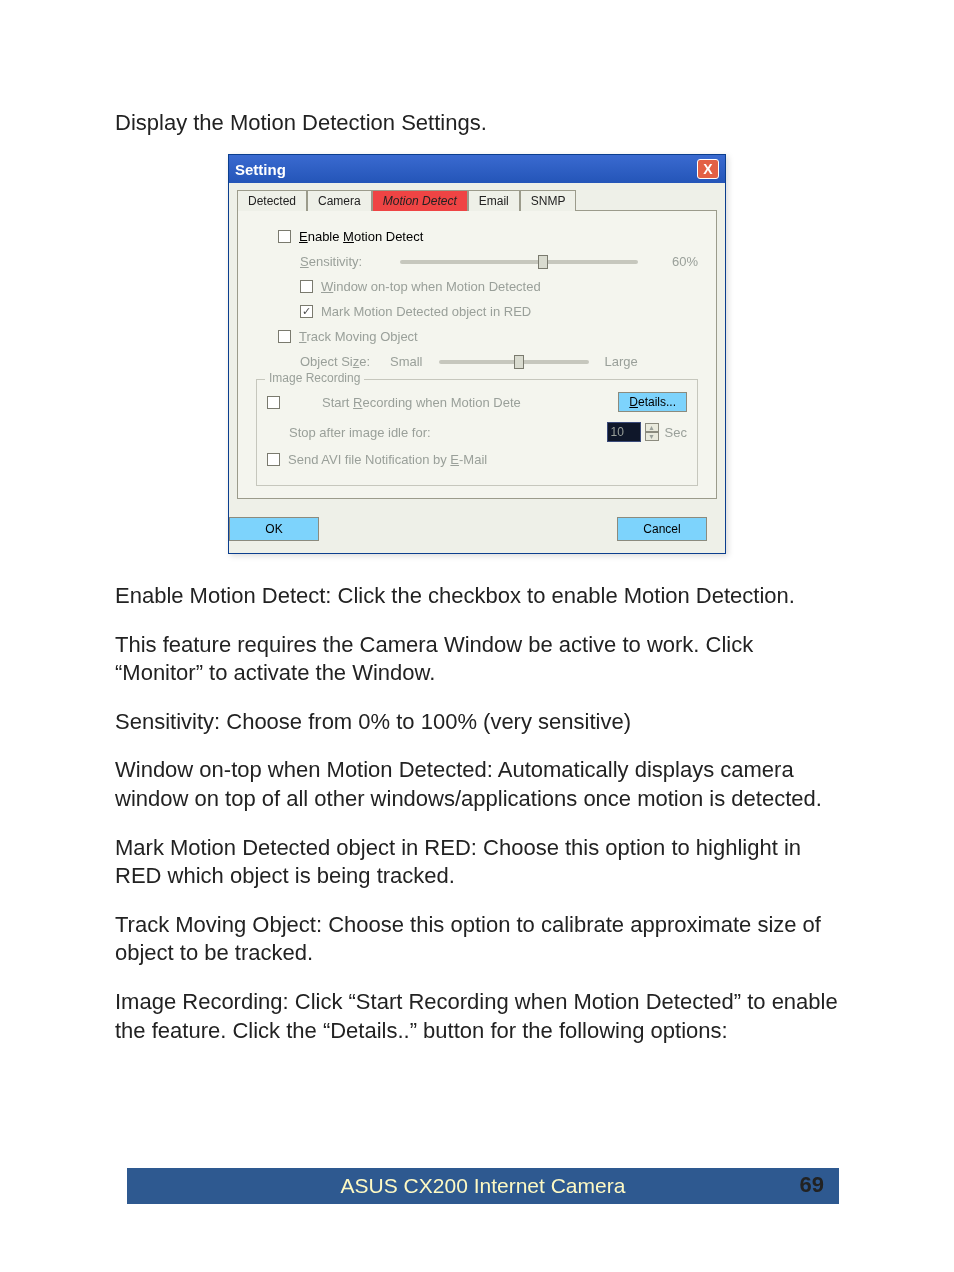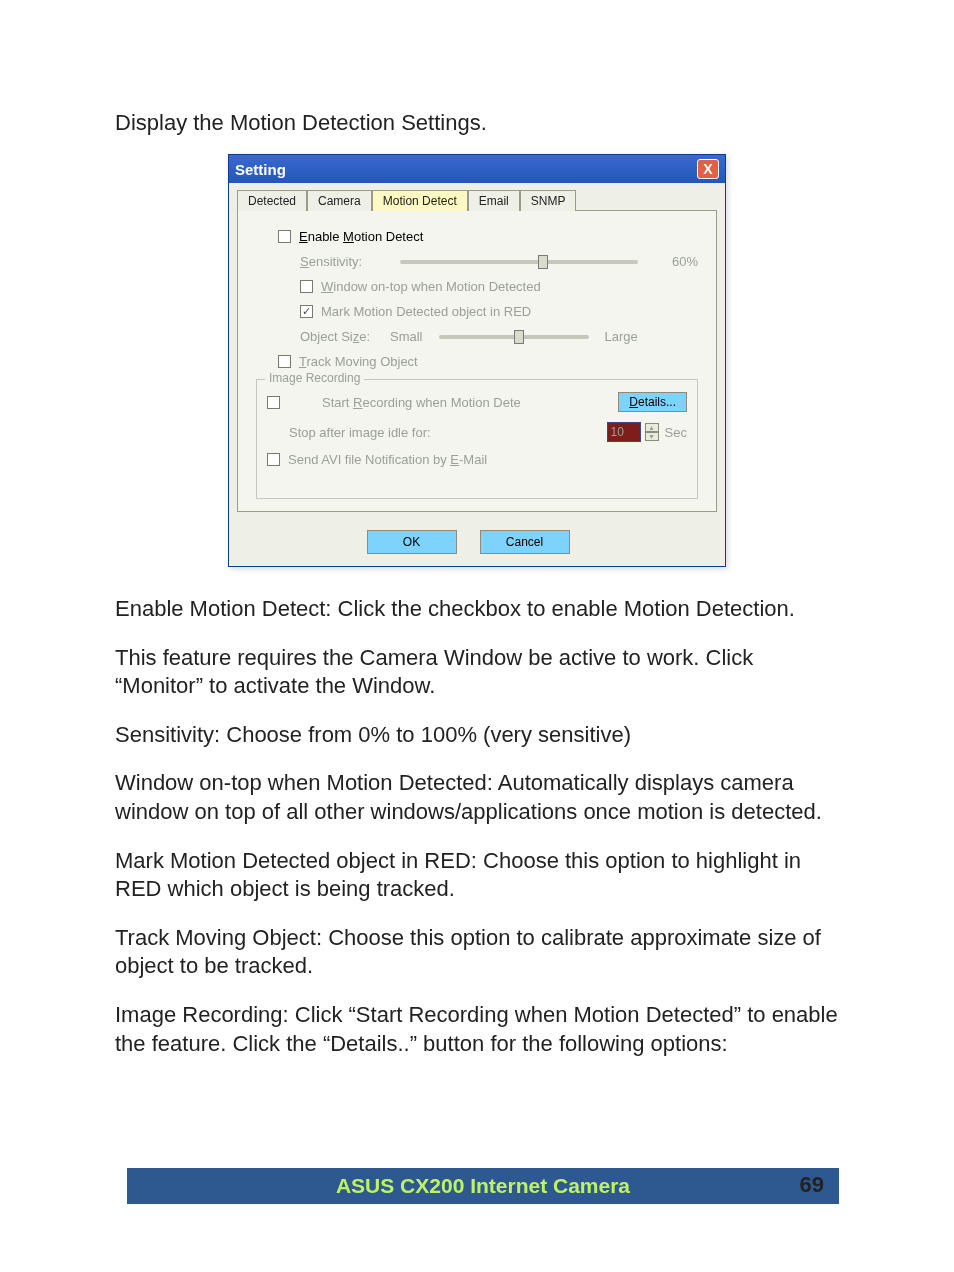--- a/index.html
+++ b/index.html
@@ -50,21 +50,21 @@
     }
     .tab {
       padding: 3px 10px;
       border: 1px solid #9b9b8b;
       border-bottom: none;
       background: #eef0e8;
       font-size: 12px;
       position: relative;
       top: 1px;
     }
-    .tab.active { background: #fef9c3; z-index: 2; }
+    .tab.active { background: #ef4444; z-index: 2; font-style: italic; }
     .tabpanel {
       margin: 0 8px 8px 8px;
       border: 1px solid #9b9b8b;
       background: #f4f5ee;
       padding: 18px 18px 12px 18px;
     }
     .row { display: flex; align-items: center; margin-bottom: 10px; font-size: 13px; }
     .disabled { color: #9aa09a; }
     .chk {
       width: 13px; height: 13px;
@@ -94,76 +94,75 @@
       width: 10px; height: 14px;
       background: #d9dbcf;
       border: 1px solid #7a7a6e;
     }
     .sens-thumb { left: 58%; }
     .size-thumb { left: 50%; }
     .slider-label { width: 90px; }
     .slider-end { width: 50px; text-align: right; }
     .fieldset {
       border: 1px solid #c6c7bd;
-      padding: 12px 10px 21px 10px;
+      padding: 12px 10px 8px 10px;
       margin-top: 4px;
       position: relative;
     }
     .fieldset .legend {
       position: absolute; top: -9px; left: 8px;
       background: #f4f5ee;
       padding: 0 4px;
       font-size: 12px;
     }
     .btn {
       border: 1px solid #8b8b7e;
       background: #7dd3fc;
       padding: 2px 10px;
       font-size: 12px;
     }
     .numbox {
       width: 34px;
       border: 1px solid #3a4a7a;
-      background: #7f1d1d;
+      background: #0f172a;
       padding: 2px 3px;
       font-size: 12px;
       margin: 0 4px 0 0;
       text-align: left;
     }
     .spinners {
       display: inline-flex; flex-direction: column; margin-right: 6px;
     }
     .spinners div {
       width: 14px; height: 9px;
       border: 1px solid #8b8b7e;
       background: #e9eadd;
       font-size: 8px; line-height: 7px;
       text-align: center;
     }
     .dlg-buttons {
       display: flex;
-      justify-content: center;
+      justify-content: space-between;
       gap: 23px;
       padding: 10px 18px 12px 0;
       background: #eef0e8;
     }
     .dlg-buttons .btn { width: 90px; padding: 4px 0; }
     .para { font-size: 22px; margin-bottom: 20px; line-height: 1.30; }
     .footer-bar {
       position: absolute;
       left: 127px; right: 115px;
       bottom: 68px;
       height: 36px;
       background: #2e5990;
-      color: #bef264;
+      color: #fef9c3;
       display: flex;
       align-items: center;
       justify-content: center;
       font-size: 21px;
-      font-weight: bold;
     }
     .page-num {
       position: absolute;
       right: 130px;
       bottom: 74px;
       font-size: 22px;
       font-weight: bold;
       color: #222;
     }
     .ul { text-decoration: underline; }
@@ -206,32 +205,32 @@
       <div class="row indent2 disabled">
         <span class="chk"></span>
         <span><span class="ul">W</span>indow on-top when Motion Detected</span>
       </div>
 
       <div class="row indent2 disabled">
         <span class="chk checked"></span>
         <span>Mark Motion Detected object in RED</span>
       </div>
 
+      <div class="row indent1 disabled">
+        <span class="chk"></span>
+        <span><span class="ul">T</span>rack Moving Object</span>
+      </div>
+
       <div class="row indent2 disabled">
         <span class="slider-label">Object Si<span class="ul">z</span>e:</span>
         <span style="margin-right:6px;">Small</span>
         <div class="slider" style="flex:0 0 150px;">
             <div class="thumb size-thumb"></div>
           </div>
         <span style="margin-left:6px;">Large</span>
-      </div>
-
-      <div class="row indent1 disabled">
-        <span class="chk"></span>
-        <span><span class="ul">T</span>rack Moving Object</span>
       </div>
 
       <div class="fieldset disabled">
         <span class="legend">Image Recording</span>
 
         <div class="row">
           <span class="chk"></span>
           <span style="flex:1;margin-left:34px;">Start <span class="ul">R</span>ecording when Motion Dete</span>
           <button class="btn"><span class="ul">D</span>etails...</button>
         </div>

